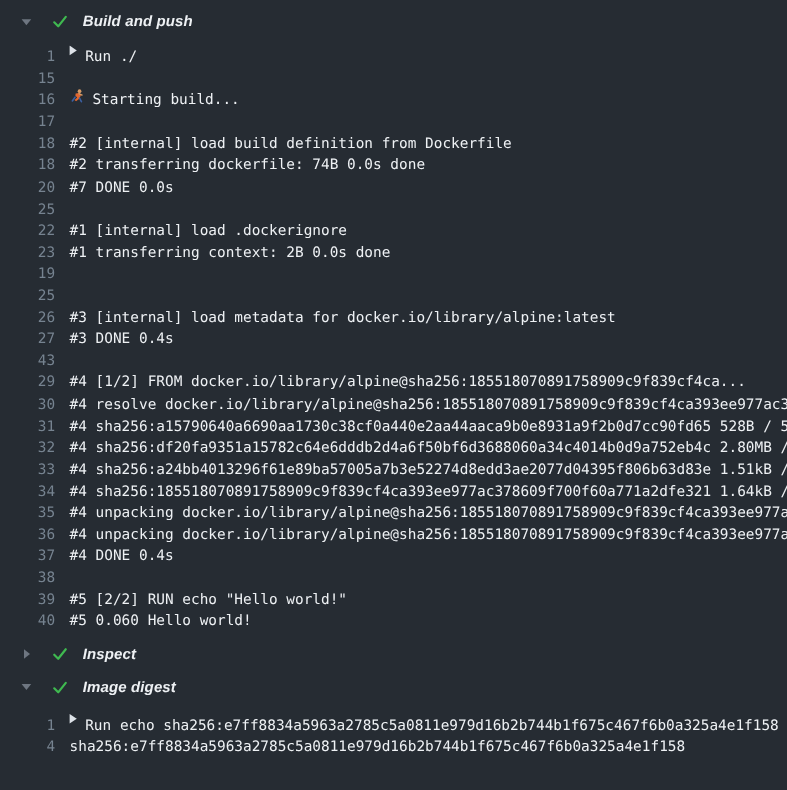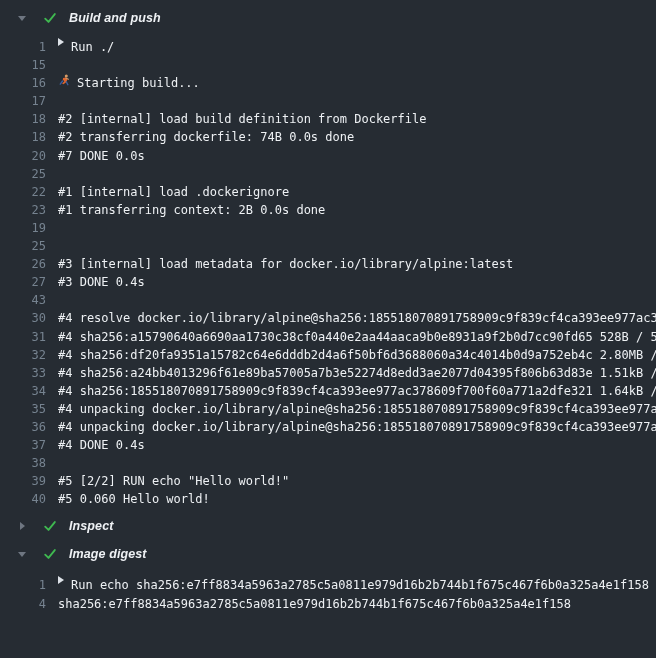--- a/index.html
+++ b/index.html
@@ -76,20 +76,21 @@
         <div class="log-line"><span class="line-num">18</span><span class="line-text"><span>#2 transferring dockerfile: 74B 0.0s done</span></span></div>
         <div class="log-line"><span class="line-num">20</span><span class="line-text"><span>#7 DONE 0.0s</span></span></div>
         <div class="log-line"><span class="line-num">25</span><span class="line-text"><span></span></span></div>
         <div class="log-line"><span class="line-num">22</span><span class="line-text"><span>#1 [internal] load .dockerignore</span></span></div>
         <div class="log-line"><span class="line-num">23</span><span class="line-text"><span>#1 transferring context: 2B 0.0s done</span></span></div>
         <div class="log-line"><span class="line-num">19</span></div>
         <div class="log-line"><span class="line-num">25</span><span class="line-text"><span></span></span></div>
         <div class="log-line"><span class="line-num">26</span><span class="line-text"><span>#3 [internal] load metadata for docker.io/library/alpine:latest</span></span></div>
         <div class="log-line"><span class="line-num">27</span><span class="line-text"><span>#3 DONE 0.4s</span></span></div>
         <div class="log-line"><span class="line-num">43</span><span class="line-text"><span></span></span></div>
+        <div class="log-line"><span class="line-num">29</span><span class="line-text"><span>#4 [1/2] FROM docker.io/library/alpine@sha256:185518070891758909c9f839cf4ca...</span></span></div>
         <div class="log-line"><span class="line-num">30</span><span class="line-text"><span>#4 resolve docker.io/library/alpine@sha256:185518070891758909c9f839cf4ca393ee977ac3</span></span></div>
         <div class="log-line"><span class="line-num">31</span><span class="line-text"><span>#4 sha256:a15790640a6690aa1730c38cf0a440e2aa44aaca9b0e8931a9f2b0d7cc90fd65 528B / 5</span></span></div>
         <div class="log-line"><span class="line-num">32</span><span class="line-text"><span>#4 sha256:df20fa9351a15782c64e6dddb2d4a6f50bf6d3688060a34c4014b0d9a752eb4c 2.80MB /</span></span></div>
         <div class="log-line"><span class="line-num">33</span><span class="line-text"><span>#4 sha256:a24bb4013296f61e89ba57005a7b3e52274d8edd3ae2077d04395f806b63d83e 1.51kB /</span></span></div>
         <div class="log-line"><span class="line-num">34</span><span class="line-text"><span>#4 sha256:185518070891758909c9f839cf4ca393ee977ac378609f700f60a771a2dfe321 1.64kB /</span></span></div>
         <div class="log-line"><span class="line-num">35</span><span class="line-text"><span>#4 unpacking docker.io/library/alpine@sha256:185518070891758909c9f839cf4ca393ee977a</span></span></div>
         <div class="log-line"><span class="line-num">36</span><span class="line-text"><span>#4 unpacking docker.io/library/alpine@sha256:185518070891758909c9f839cf4ca393ee977a</span></span></div>
         <div class="log-line"><span class="line-num">37</span><span class="line-text"><span>#4 DONE 0.4s</span></span></div>
         <div class="log-line"><span class="line-num">38</span><span class="line-text"><span></span></span></div>
         <div class="log-line"><span class="line-num">39</span><span class="line-text"><span>#5 [2/2] RUN echo "Hello world!"</span></span></div>

